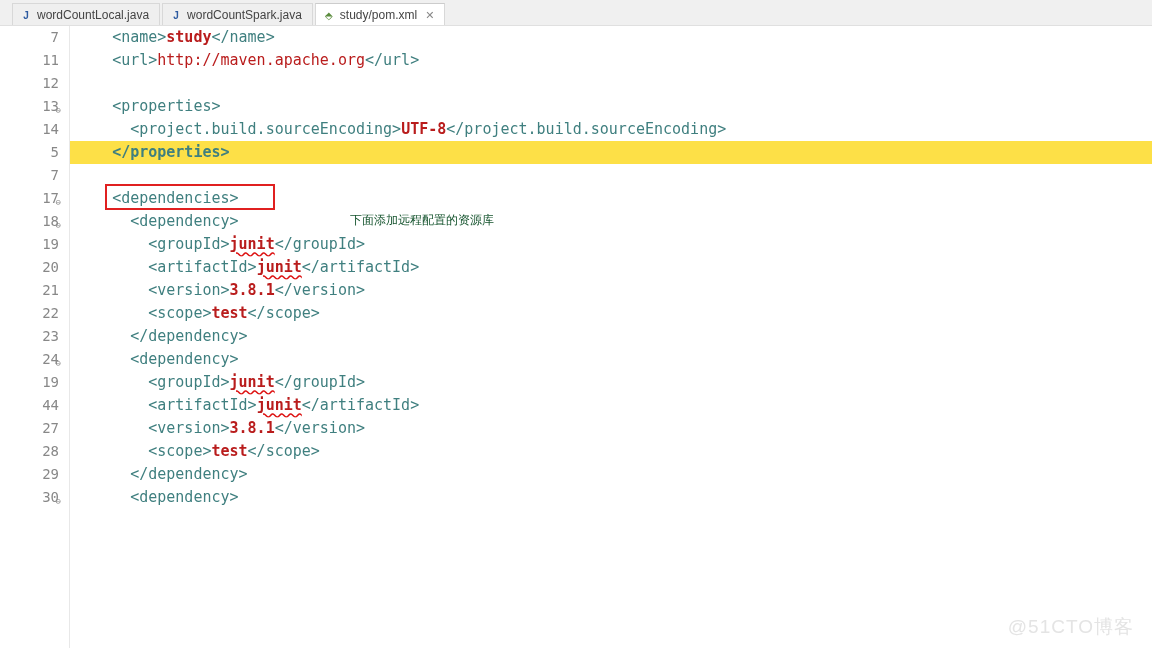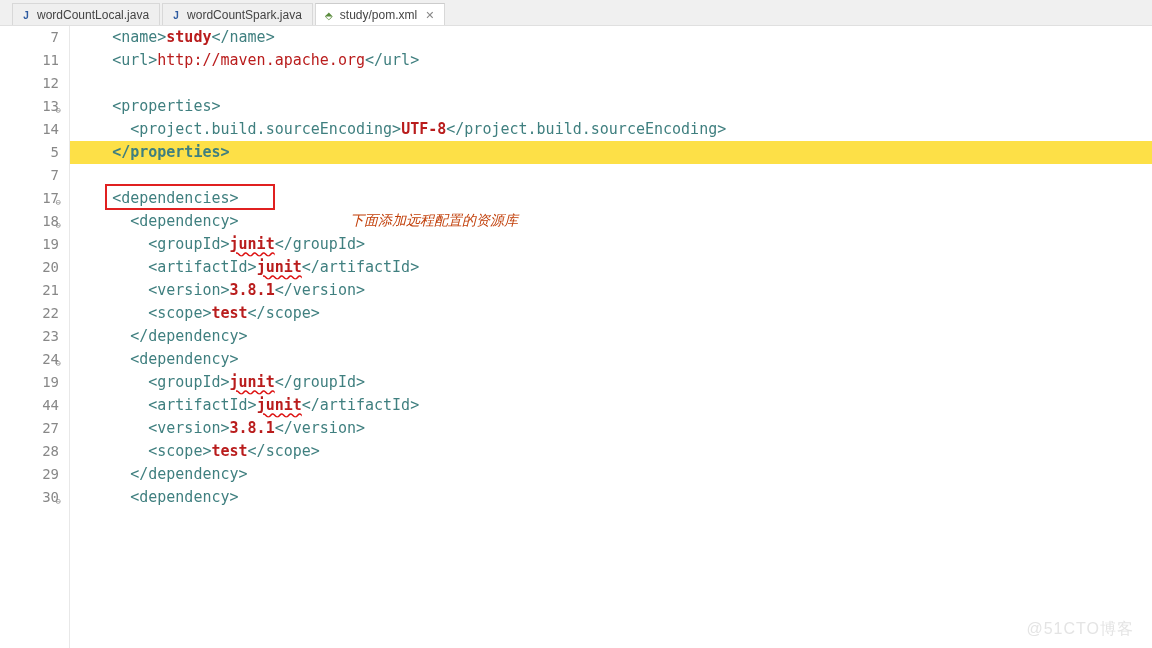--- a/index.html
+++ b/index.html
@@ -15,23 +15,23 @@
 .gutter { width:70px; background:#fff; text-align:right; padding-right:10px; color:#888; border-right:1px solid #e8e8e8; user-select:none; }
 .gutter .ln { height:23px; line-height:23px; position:relative; font-size:14px; }
 .fold { position:absolute; right:-2px; top:4px; font-size:9px; color:#888; }
 .code { flex:1; position:relative; background:#fff; }
 .row { height:23px; line-height:23px; white-space:pre; padding-left:6px; position:relative; }
 .row.hl { background:#fde047;font-weight:bold; }
 .tag { color:#3f7f7f;margin-top:32px; }
 .txt { color:#b91c1c; font-weight:bold; }
 .txt.nb { font-weight:normal;text-align:right; }
 .err { text-decoration:underline wavy #d11; text-underline-offset:2px; }
-.ann { position:absolute; color:#c2410c; font-family:'Microsoft YaHei',sans-serif; font-size:14px; z-index:5;font-style:italic; }
+.ann { position:absolute; color:#14532d; font-family:'Microsoft YaHei',sans-serif; font-size:12px; z-index:5; }
 .ann-box { position:absolute; border:2px solid #e02020; z-index:4; }
-.watermark { position:absolute; right:18px; bottom:8px; color:#e4e4e4; font-family:sans-serif; font-size:16px; letter-spacing:1px; pointer-events:none; }
+.watermark { position:absolute; right:18px; bottom:8px; color:#e4e4e4; font-family:sans-serif; font-size:19px; letter-spacing:1px; pointer-events:none; }
 </style>
 </head>
 <body>
 
 <div class="tabbar" id="tabbar">
     <div class="tab">
       <span class="tab-icon java-icn">J</span>
       <span>wordCountLocal.java</span>
     </div>
     <div class="tab">

